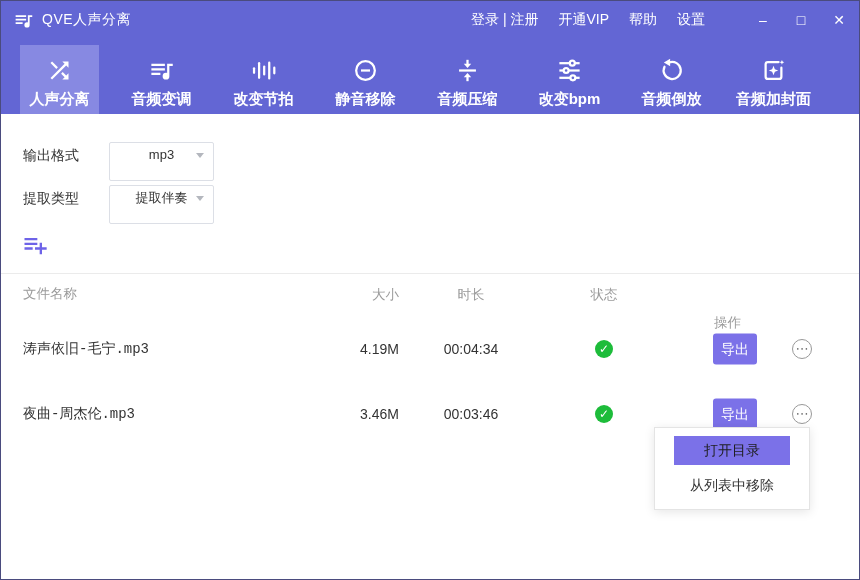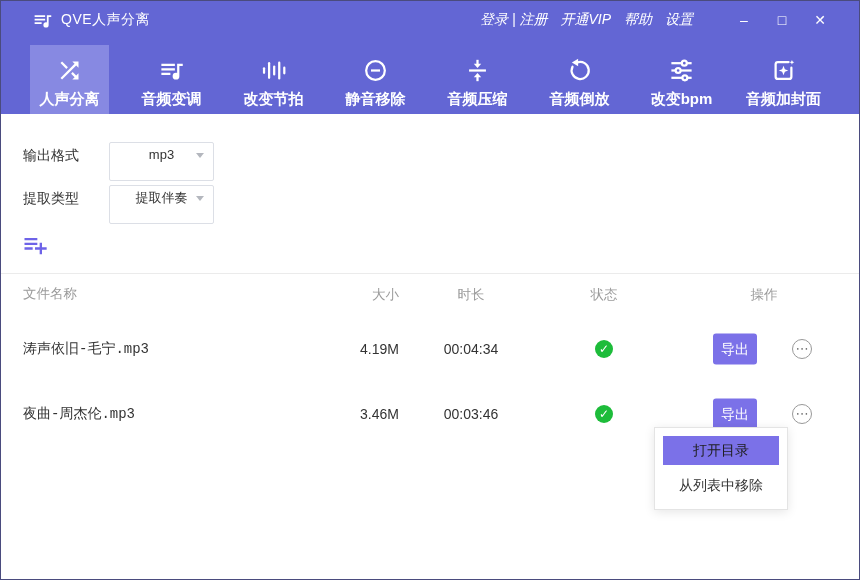--- a/index.html
+++ b/index.html
@@ -2,31 +2,31 @@
 <html><head>
 <meta charset="utf-8">
 <style>
   * { margin:0; padding:0; box-sizing:border-box; }
   html,body { width:860px; height:580px; overflow:hidden; }
   body { font-family:"Liberation Sans","DejaVu Sans",sans-serif; background:#fff; }
   .window { position:relative; width:860px; height:580px; background:#fff; border:1px solid #4a4b7e; }
 
   
   .titlebar { position:absolute; left:0; top:0; right:0; height:38px; background:#6366d4;
-              display:flex; align-items:center; padding:0 31px; color:#fff; }
+              display:flex; align-items:center; padding:0 12px; color:#fff; }
   .titlebar .logo { width:21px; height:21px; margin-right:8px; flex:0 0 auto; }
   .titlebar .app-title { font-size:14px; letter-spacing:.5px; }
-  .titlebar-right { margin-left:auto; display:flex; align-items:center; gap:13px; font-size:14px;font-style:italic; }
+  .titlebar-right { margin-left:auto; display:flex; align-items:center; gap:20px; font-size:14px; }
   .tb-link { cursor:pointer; white-space:nowrap; }
   .win-controls { display:flex; align-items:center; gap:22px; margin-left:30px; }
   .win-btn { width:16px; text-align:center; font-size:14px; cursor:pointer; line-height:1; }
 
   
   .tabbar { position:absolute; left:0; top:38px; right:0; height:75px; background:#6366d4;
-            display:flex; padding-left:29px; }
+            display:flex; padding-left:19px; }
   .tab { width:79px; margin-right:23px; margin-top:6px; height:69px; display:flex;
          flex-direction:column; align-items:center; padding-top:12px; color:#fff; cursor:pointer; }
   .tab.active { background:#8789e2; }
   .tab .ticon { width:27px; height:27px; }
   .tab .tlabel { font-size:15px; font-weight:bold; margin-top:6px; white-space:nowrap; }
 
   
   .content { position:absolute; left:0; top:113px; right:0; bottom:0; background:#fff;border-radius:9px; }
 
   .form-label { position:absolute; left:22px; height:26px; line-height:26px; font-size:14px; color:#333; }
@@ -40,21 +40,21 @@
   .add-btn svg { width:28px; height:28px; }
 
   .divider { position:absolute; left:0; right:0; top:159px; border-top:1px solid #ebebeb; }
 
   
   .cell { position:absolute; font-size:14px; color:#333; }
   .col-name   { left:22px;  width:300px; text-align:left;font-family:Liberation Mono, monospace; }
   .col-size   { left:298px; width:100px; text-align:right; }
   .col-dur    { left:420px; width:100px; text-align:center; }
   .col-status { left:553px; width:100px; text-align:center; }
-  .col-action { left:713px; width:100px; text-align:center; }
+  .col-action { left:713px; width:100px; text-align:left;margin-top:28px; }
 
   .thead { position:absolute; left:0; right:0; top:159px; height:44px; }
   .thead .cell { top:0; height:44px; line-height:44px; font-size:13.5px; color:#9b9b9b; }
 
   .file-row { position:absolute; left:0; right:0; height:64px; }
   .file-row .cell { top:50%; transform:translateY(-50%); }
   .row-0 { top:203px; }
   .row-1 { top:268px; }
 
   .status-badge { display:inline-block; width:18px; height:18px; border-radius:50%;
@@ -62,21 +62,21 @@
                   text-align:center; font-weight:bold; }
   .export-btn { position:absolute; left:712px; top:50%; transform:translateY(-50%);
                 width:44px; height:31px; background:#7b71e8; border:none; border-radius:3px;
                 color:#fff; font-size:14px; cursor:pointer; font-family:inherit; }
   .more-btn { position:absolute; left:791px; top:50%; transform:translateY(-50%);
               width:20px; height:20px; border:1px solid #999; border-radius:50%;
               color:#777; font-size:13px; line-height:17px; text-align:center; cursor:pointer;
               background:#fff; }
 
   
-  .context-menu { position:absolute; left:653px; top:313px; width:134px; background:#fff;
+  .context-menu { position:absolute; left:653px; top:313px; width:156px; background:#fff;
                   border:1px solid #e4e4e4; box-shadow:0 2px 10px rgba(0,0,0,.10);
                   padding:8px 1px 12px; z-index:20; }
   .menu-item { width:116px; margin:0 auto; height:29px; line-height:29px; text-align:center;
                font-size:14px; color:#333; cursor:pointer; }
   .menu-item.highlighted { background:#7b71e8; color:#1d1d1d; }
   .menu-item + .menu-item { margin-top:8px; height:24px; line-height:24px; }
 </style>
 </head>
 <body>
 
@@ -145,40 +145,40 @@
           <line x1="4.5" y1="12" x2="19.5" y2="12" stroke-width="2"></line>
           <polygon points="8.7,18 15.3,18 12,14.2" stroke="none"></polygon>
           <line x1="12" y1="17.5" x2="12" y2="21.5" stroke-width="2"></line>
         </g>
       </svg>
       <span class="tlabel">音频压缩</span>
     </div>
 
     <div class="tab">
       <svg class="ticon" viewBox="0 0 24 24">
-        <path d="M9.8 4.9 A 7.6 7.6 0 1 1 5.8 8.6" fill="none" stroke="#fff" stroke-width="2" stroke-linecap="round"></path>
-        <polygon points="10.8,1.6 10.8,8.2 5.2,4.9" fill="#fff"></polygon>
-      </svg>
-      <span class="tlabel">音频倒放</span>
-    </div>
-
-    <div class="tab">
-      <svg class="ticon" viewBox="0 0 24 24">
         <g stroke="#fff" stroke-width="2">
           <line x1="3" y1="5.5" x2="21" y2="5.5"></line>
           <line x1="3" y1="12" x2="21" y2="12"></line>
           <line x1="3" y1="18.5" x2="21" y2="18.5"></line>
         </g>
         <g fill="#6366d4" stroke="#fff" stroke-width="2">
           <circle cx="14.5" cy="5.5" r="2.2"></circle>
           <circle cx="9" cy="12" r="2.2"></circle>
           <circle cx="15" cy="18.5" r="2.2"></circle>
         </g>
       </svg>
       <span class="tlabel">改变bpm</span>
+    </div>
+
+    <div class="tab">
+      <svg class="ticon" viewBox="0 0 24 24">
+        <path d="M9.8 4.9 A 7.6 7.6 0 1 1 5.8 8.6" fill="none" stroke="#fff" stroke-width="2" stroke-linecap="round"></path>
+        <polygon points="10.8,1.6 10.8,8.2 5.2,4.9" fill="#fff"></polygon>
+      </svg>
+      <span class="tlabel">音频倒放</span>
     </div>
 
     <div class="tab">
       <svg class="ticon" viewBox="0 0 24 24">
         <path d="M16.5 4.5 H7 a2 2 0 0 0-2 2 v11 a2 2 0 0 0 2 2 h10 a2 2 0 0 0 2-2 V9.5" fill="none" stroke="#fff" stroke-width="2" stroke-linecap="round"></path>
         <path fill="#fff" d="M12 7.8 L13.2 10.8 L16.2 12 L13.2 13.2 L12 16.2 L10.8 13.2 L7.8 12 L10.8 10.8 Z"></path>
         <path fill="#fff" d="M19.5 2.6 L20.1 4.1 L21.6 4.7 L20.1 5.3 L19.5 6.8 L18.9 5.3 L17.4 4.7 L18.9 4.1 Z"></path>
       </svg>
       <span class="tlabel">音频加封面</span>
     </div>

